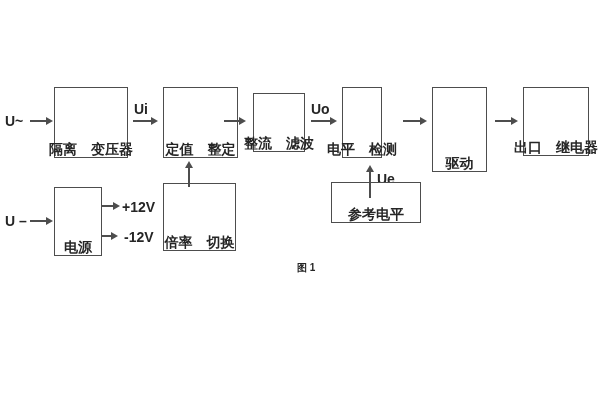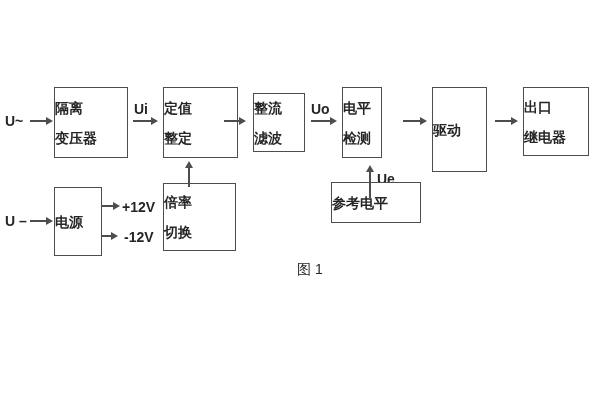--- a/index.html
+++ b/index.html
@@ -5,26 +5,26 @@
   :root { --line:#4d4d4d; --text:#262626; --background:#ffffff; }
   html,body { margin:0; padding:0; background:#fff; }
   .stage {
     position:relative; width:600px; height:400px;
     background:var(--background);
     font-family:"Liberation Sans","DejaVu Sans",sans-serif;
     color:var(--text); overflow:hidden;
   }
   .box {
     position:absolute; border:1px solid var(--line); box-sizing:border-box;
-    display:flex; flex-direction:column; align-items:flex-start; justify-content:center;
+    display:flex; flex-direction:row; align-items:flex-end; justify-content:center;
     gap:14px; font-size:14px; font-weight:600; background:var(--background);
   }
   .box span { line-height:16px; white-space:nowrap; }
   .lbl { position:absolute; font-size:14px; font-weight:600; white-space:nowrap; line-height:16px; }
-  .caption { position:absolute; font-size:14px; font-weight:400; }
+  .caption { position:absolute; font-size:10px; font-weight:700; }
   .arr-h { position:absolute; height:2px; background:var(--line); }
   .arr-h::after {
     content:""; position:absolute; right:-7px; top:-3px; width:0; height:0;
     border-top:4px solid transparent; border-bottom:4px solid transparent;
     border-left:7px solid var(--line);
   }
   .arr-v { position:absolute; width:2px; background:var(--line); }
   .arr-v::after {
     content:""; position:absolute; top:-7px; left:-3px; width:0; height:0;
     border-left:4px solid transparent; border-right:4px solid transparent;

